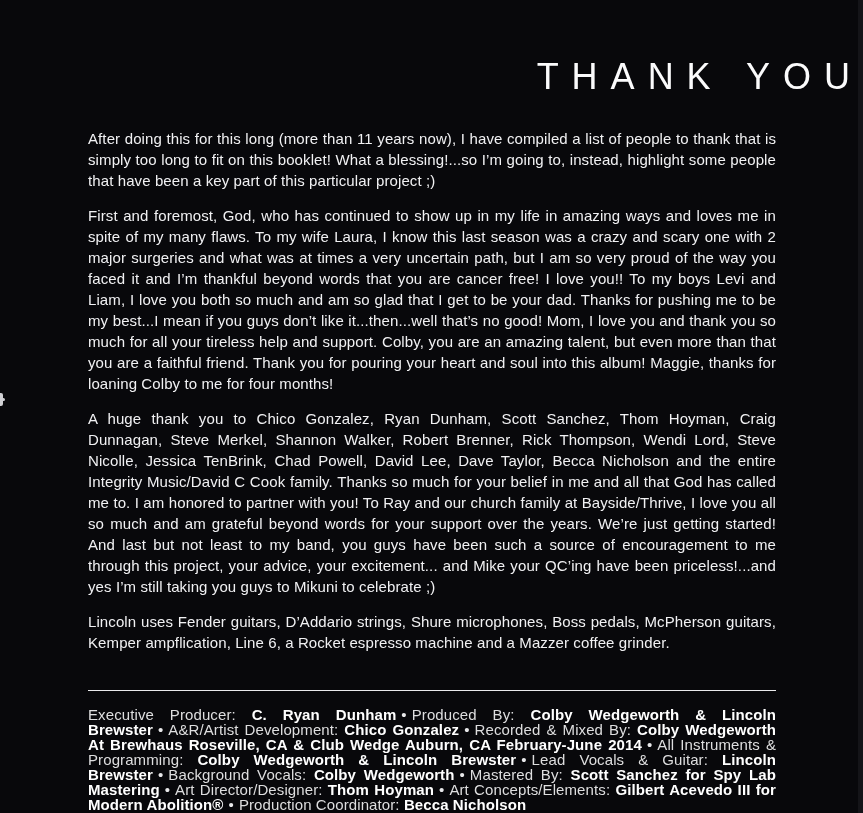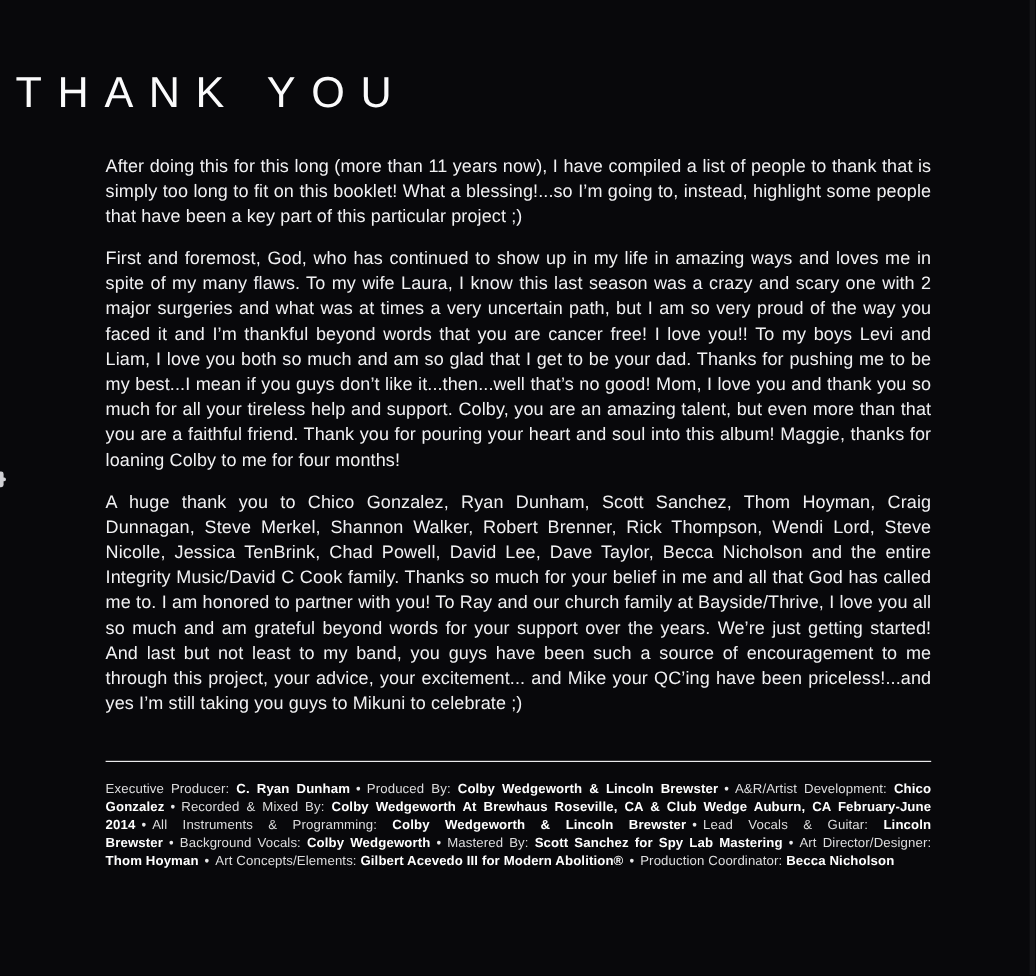--- a/index.html
+++ b/index.html
@@ -45,21 +45,21 @@
     left: 0;
     top: 5px;
     width: 5px;
     height: 3px;
     background: #cfcfd3;
     border-radius: 0 2px 2px 0;
   }
   .title {
     margin: 0;
     padding-top: 56px;
-    text-align: left;
+    text-align: right;
     color: #fbfbfc;
     font-size: 36px;
     font-weight: 200;
     letter-spacing: 13px;
     text-indent: 13px;
   }
   .content {
     width: 688px;
     margin: 30px 0 0 88px;
   }
@@ -71,21 +71,21 @@
     color: #f1f1f3;
     letter-spacing: 0.1px;
   }
   .credits-divider {
     border: none;
     border-top: 1px solid #eaeaec;
     margin: 37px 0 16px 0;
   }
   .credits {
     margin: 0;
-    font-size: 11px;
+    font-size: 15px;
     line-height: 15px;
     text-align: justify;
     color: #dededf;
     letter-spacing: 0.1px;
   }
   .credits strong {
     color: #ffffff;
     font-weight: bold;
   }
   .credits .sep {
@@ -108,19 +108,20 @@
   <h1 class="title">THANK YOU</h1>
 
   <div class="content">
 
     <p class="body-para">After doing this for this long (more than 11 years now), I have compiled a list of people to thank that is simply too long to fit on this booklet! What a blessing!...so I’m going to, instead, highlight some people that have been a key part of this particular project ;)</p>
 
     <p class="body-para">First and foremost, God, who has continued to show up in my life in amazing ways and loves me in spite of my many flaws. To my wife Laura, I know this last season was a crazy and scary one with 2 major surgeries and what was at times a very uncertain path, but I am so very proud of the way you faced it and I’m thankful beyond words that you are cancer free! I love you!! To my boys Levi and Liam, I love you both so much and am so glad that I get to be your dad. Thanks for pushing me to be my best...I mean if you guys don’t like it...then...well that’s no good! Mom, I love you and thank you so much for all your tireless help and support. Colby, you are an amazing talent, but even more than that you are a faithful friend. Thank you for pouring your heart and soul into this album! Maggie, thanks for loaning Colby to me for four months!</p>
 
     <p class="body-para">A huge thank you to Chico Gonzalez, Ryan Dunham, Scott Sanchez, Thom Hoyman, Craig Dunnagan, Steve Merkel, Shannon Walker, Robert Brenner, Rick Thompson, Wendi Lord, Steve Nicolle, Jessica TenBrink, Chad Powell, David Lee, Dave Taylor, Becca Nicholson and the entire Integrity Music/David C Cook family. Thanks so much for your belief in me and all that God has called me to. I am honored to partner with you! To Ray and our church family at Bayside/Thrive, I love you all so much and am grateful beyond words for your support over the years. We’re just getting started! And last but not least to my band, you guys have been such a source of encouragement to me through this project, your advice, your excitement... and Mike your QC’ing have been priceless!...and yes I’m still taking you guys to Mikuni to celebrate ;)</p>
 
+    <p class="body-para">Lincoln uses Fender guitars, D’Addario strings, Shure microphones, Boss pedals, McPherson guitars, Kemper ampflication, Line 6, a Rocket espresso machine and a Mazzer coffee grinder.</p>
 
     <hr class="credits-divider">
 
     <p class="credits" id="credits"><span>Executive Producer: </span><strong>C. Ryan Dunham</strong><span class="sep">•</span><span>Produced By: </span><strong>Colby Wedgeworth &amp; Lincoln Brewster</strong><span class="sep">•</span><span>A&amp;R/Artist Development: </span><strong>Chico Gonzalez</strong><span class="sep">•</span><span>Recorded &amp; Mixed By: </span><strong>Colby Wedgeworth At Brewhaus Roseville, CA &amp; Club Wedge Auburn, CA February-June 2014</strong><span class="sep">•</span><span>All Instruments &amp; Programming: </span><strong>Colby Wedgeworth &amp; Lincoln Brewster</strong><span class="sep">•</span><span>Lead Vocals &amp; Guitar: </span><strong>Lincoln Brewster</strong><span class="sep">•</span><span>Background Vocals: </span><strong>Colby Wedgeworth</strong><span class="sep">•</span><span>Mastered By: </span><strong>Scott Sanchez for Spy Lab Mastering</strong><span class="sep">•</span><span>Art Director/Designer: </span><strong>Thom Hoyman</strong><span class="sep">•</span><span>Art Concepts/Elements: </span><strong>Gilbert Acevedo III for Modern Abolition®</strong><span class="sep">•</span><span>Production Coordinator: </span><strong>Becca Nicholson</strong></p>
 
   </div>
 </div>
 
 </body></html>

